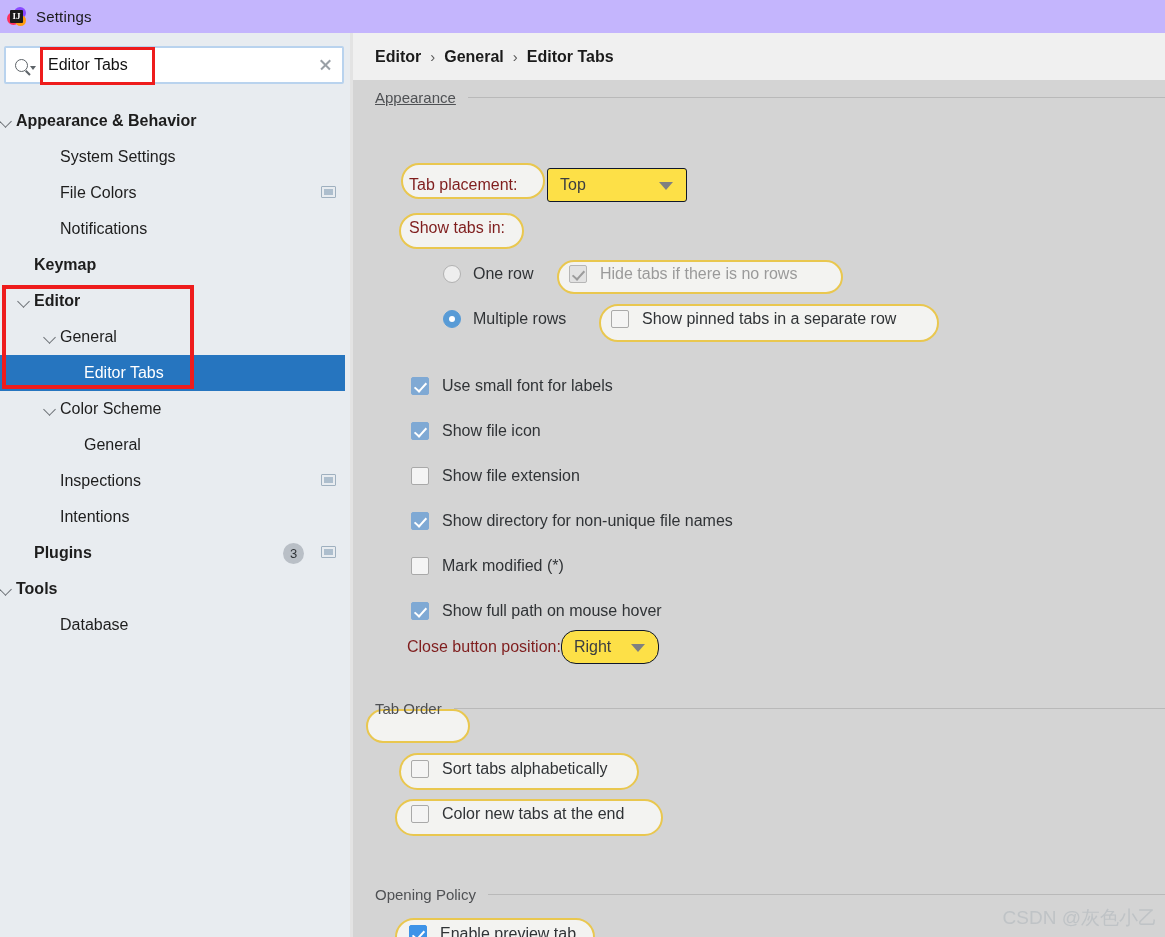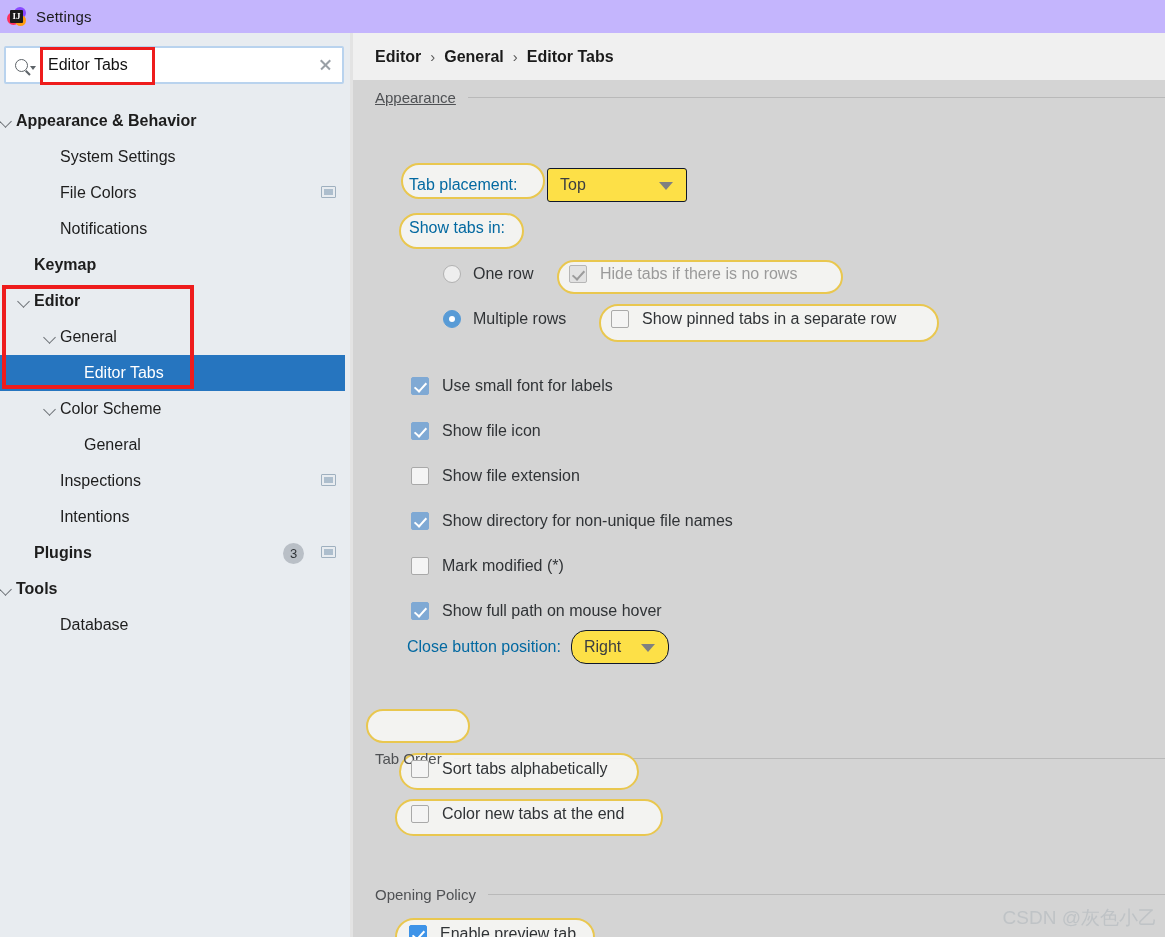--- a/index.html
+++ b/index.html
@@ -218,21 +218,21 @@
     border: 1px solid #0f172a; border-radius: 3px;
     display: flex; align-items: center; position: relative;
   }
   .combo .val { font-size: 16px; color: #3b3e41; padding-left: 12px; }
   .combo .tri {
     position: absolute; right: 13px; top: 13px;
     width: 0; height: 0;
     border-left: 7px solid transparent; border-right: 7px solid transparent;
     border-top: 8px solid #808080;
   }
-  .plain-label { font-size: 16px; color: #0369a1; white-space: nowrap; }
+  .plain-label { font-size: 16px; color: #7f1d1d; white-space: nowrap; }
 
   
   .pill {
     position: absolute;
     border: 2px solid #e9c74f;
     border-radius: 999px;
     background: rgba(246,246,244,0.90);
     pointer-events: none;
     z-index: 5;
   }
@@ -409,27 +409,27 @@
             <span class="cb-label">Mark modified (*)</span>
           </div>
           <div class="row" style="height: 45px;">
             <span class="cb checked"></span>
             <span class="cb-label">Show full path on mouse hover</span>
           </div>
         </div>
 
       <div class="row" style="position:absolute; left:54px; top:550px;">
         <span class="plain-label">Close button position:</span>
-        <div class="combo" style="width:98px; margin-left:10px;border-radius:15px;">
+        <div class="combo" style="width:98px; border-radius:15px;">
           <span class="val">Right</span>
           <span class="tri"></span>
         </div>
       </div>
 
-      <div class="group-header" style="position:absolute; left:0; top:670px; width:790px;">
+      <div class="group-header" style="position:absolute; left:0; top:620px; width:790px;">
         <span class="pill-content">Tab Order</span>
         <span class="ghline"></span>
       </div>
       <div class="pill" style="left:13px; top:629px; width:104px; height:34px;"></div>
 
       <div class="row pill-content" style="position:absolute; left:58px; top:680px;">
         <span class="cb"></span>
         <span class="cb-label">Sort tabs alphabetically</span>
       </div>
       <div class="pill" style="left:46px; top:673px; width:240px; height:37px;"></div>

